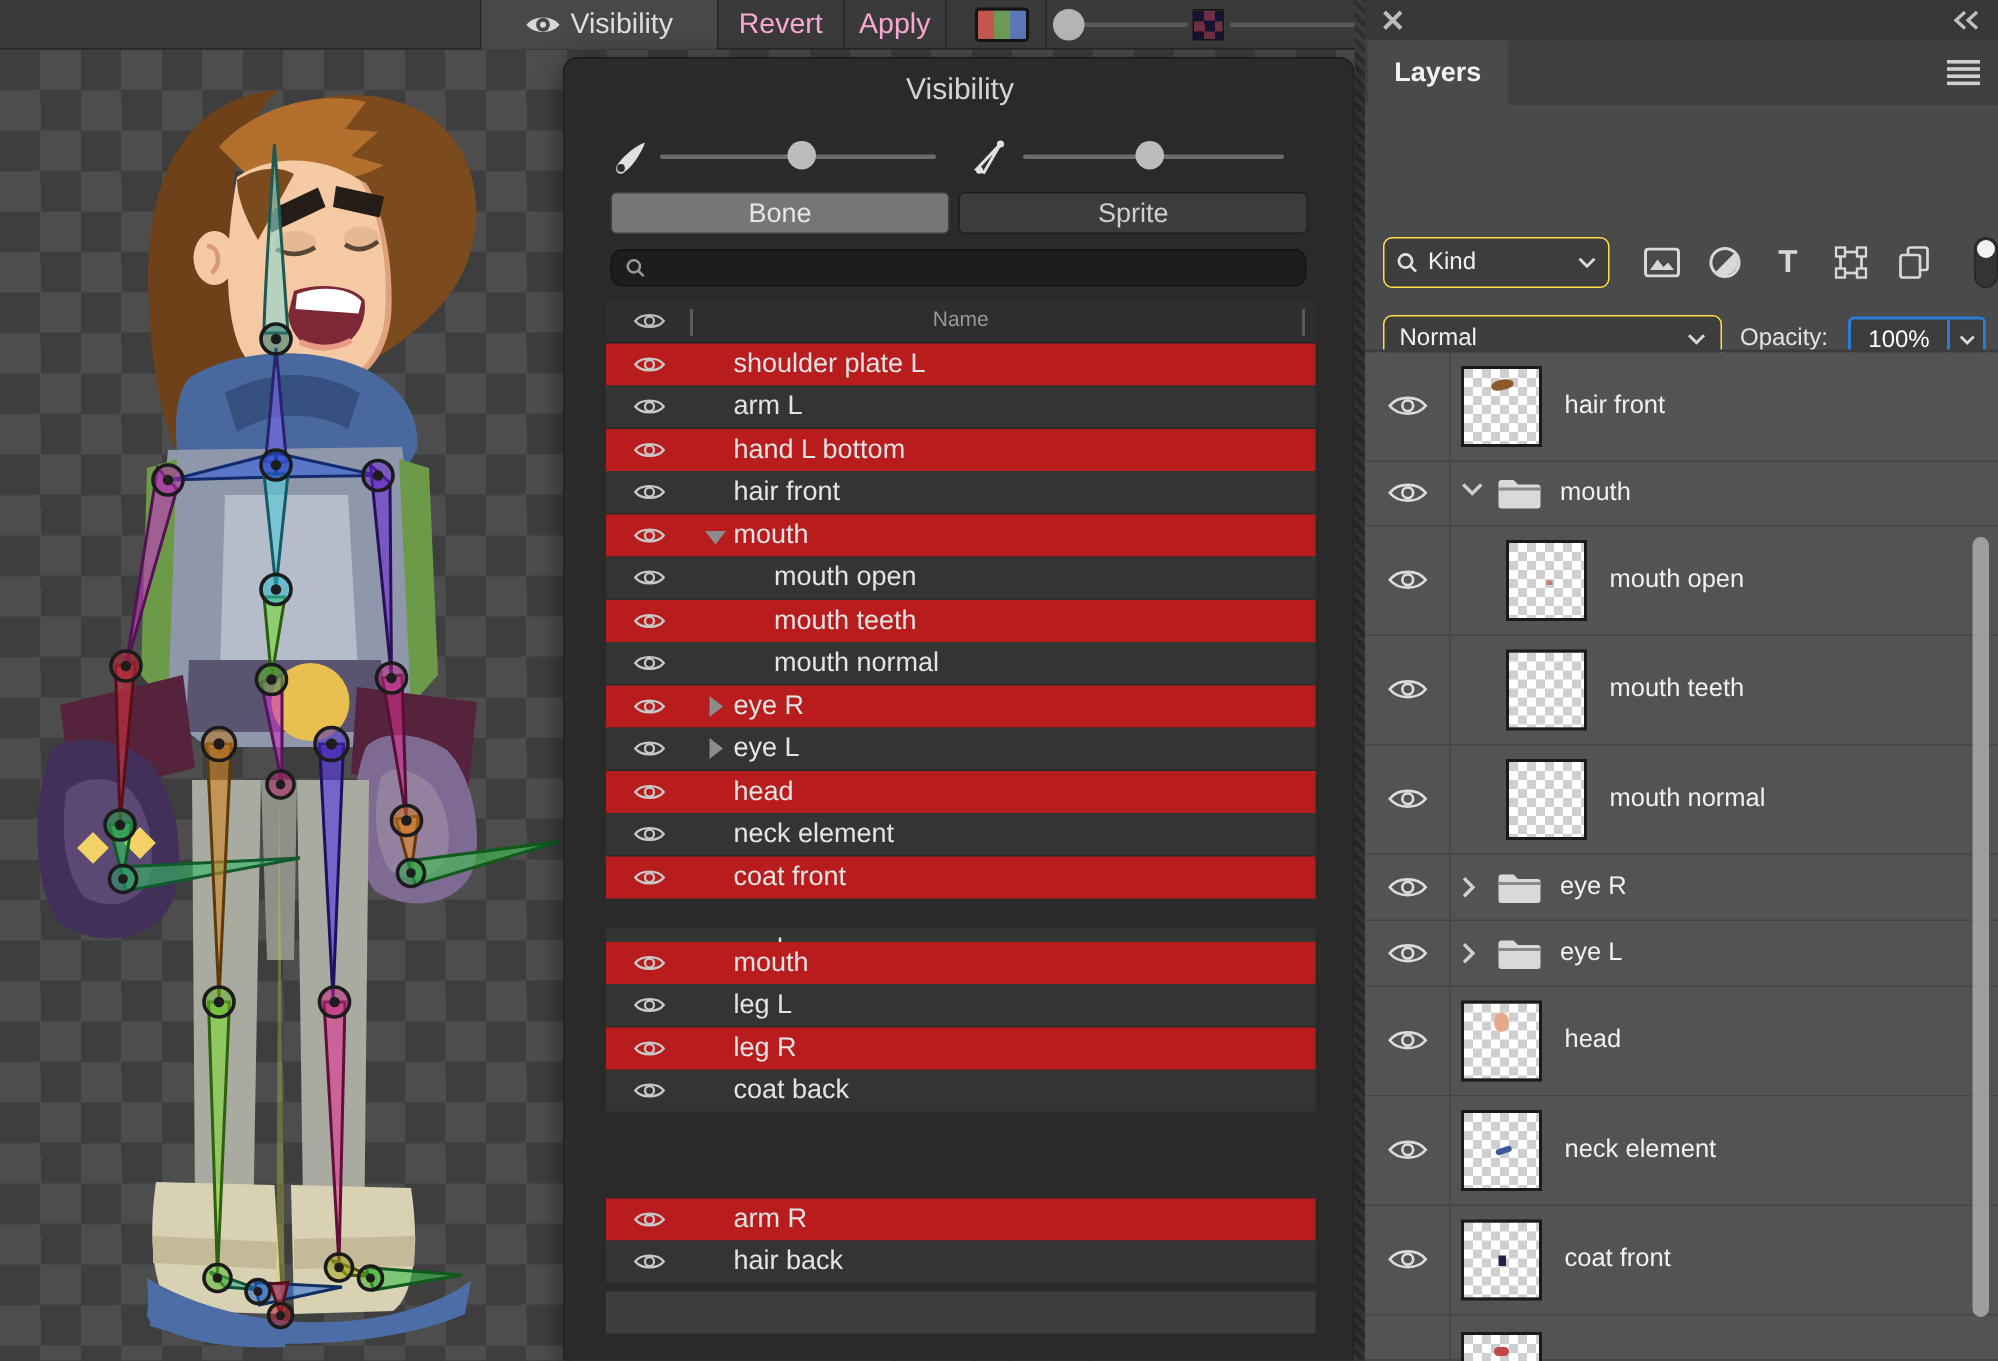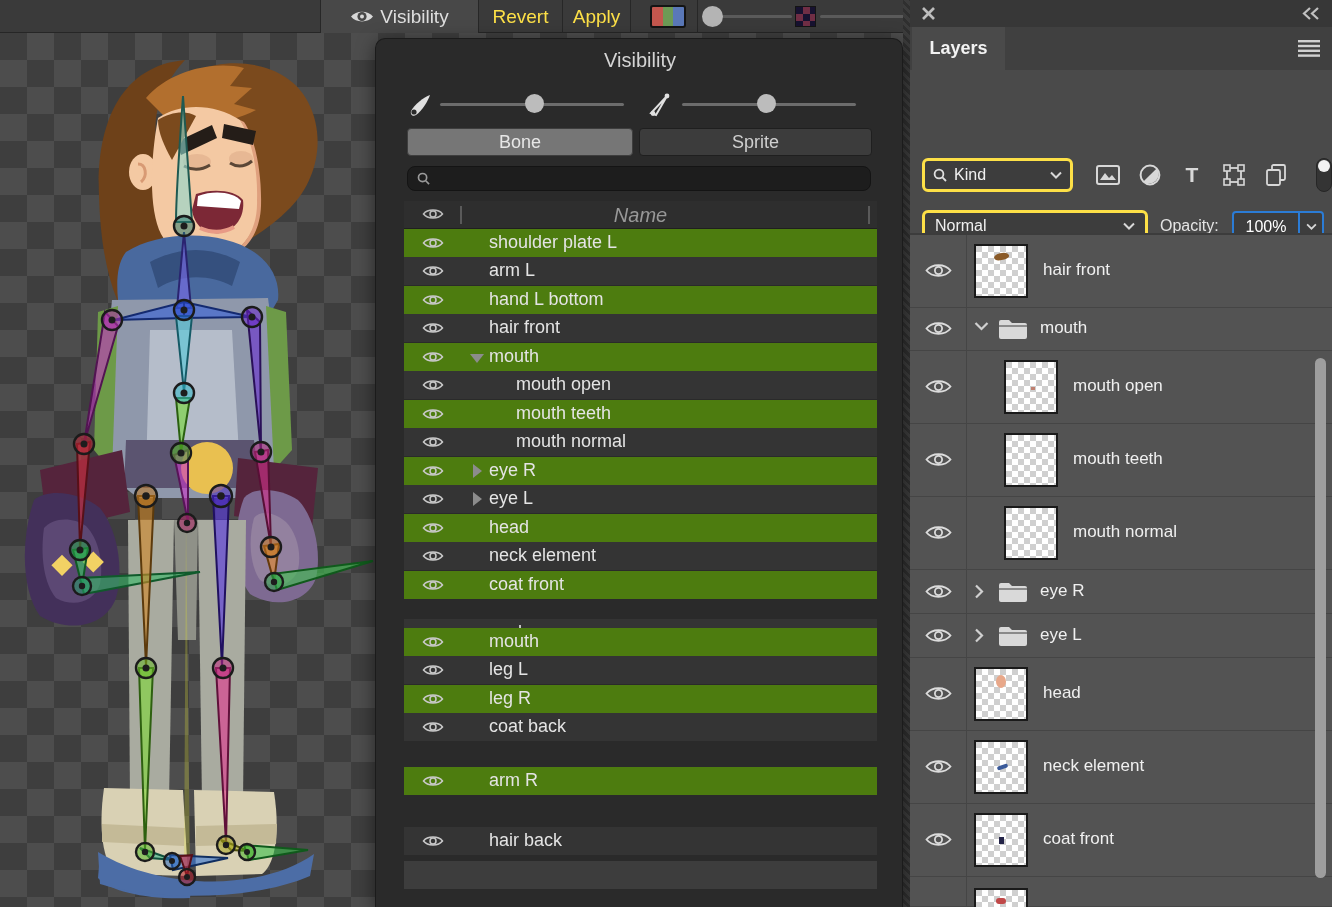--- a/index.html
+++ b/index.html
@@ -11,21 +11,21 @@
   #canvas { left:0; top:33px; width:910px; height:874px;
     background:repeating-conic-gradient(#4d4d4d 0 25%, #3e3e3e 0 50%);
     background-size:54px 54px; }
   #char-svg { left:0; top:33px; }
 
   
   #toolbar { left:0; top:0; width:910px; height:33px; background:#3a3a3a;
     border-bottom:1px solid #262626; }
   .tb-sep { position:absolute; top:0; width:1px; height:33px; background:#272727; }
   .tb-btn { position:absolute; top:0; height:33px; display:flex; align-items:center;
-    justify-content:center; gap:6px; font-size:19px; color:#fde047; cursor:pointer; }
+    justify-content:center; gap:6px; font-size:19px; color:#f9a8d4; cursor:pointer; }
   .tb-btn.active { background:#484848; color:#dedede; }
   #tb-swatch { position:absolute; left:650px; top:5px; width:36px; height:23px;
     border:2px solid #141414; border-radius:3px;
     background:linear-gradient(90deg,#c4574e 0 34%,#6d9a55 34% 67%,#5a78b8 67%); }
   .tb-track { position:absolute; top:15px; height:3px; background:#5a5a5a; border-radius:2px; }
   #tb-knob { position:absolute; left:702px; top:6px; width:21px; height:21px;
     border-radius:50%; background:#b4b4b4; }
   #tb-pattern { position:absolute; left:795px; top:6px; width:21px; height:21px;
     border:1px solid #141414;
     background:repeating-conic-gradient(#63415a 0 25%,#41406e 0 50%),
@@ -50,42 +50,42 @@
   #vtab-bone { left:31px; width:226px; background:#767676; border:1px solid #3e3e3e; color:#e6e6e6; }
   #vtab-sprite { left:263px; width:233px; background:#3c3c3c; border:1px solid #1f1f1f; color:#cfcfcf; }
   #vsearch { left:31px; top:127px; width:464px; height:25px; background:#1d1d1d;
     border:1px solid #141414; border-radius:8px; display:flex; align-items:center;
     padding-left:9px; }
   #vsearch input { background:transparent; border:none; outline:none; color:#ddd;
     font-size:14px; width:420px; margin-left:6px; font-family:"Liberation Sans",sans-serif; }
   #vlist-header { left:28px; top:162px; width:473px; height:28px; background:#2e2e2e;
     border-bottom:1px solid #1f1f1f; }
   #vlist-header .hname { position:absolute; left:0; top:3px; width:473px; text-align:center;
-    color:#989898; font-size:20px;font-style:italic; }
+    color:#989898; font-size:14px; }
   .hdiv { position:absolute; top:5px; width:2px; height:18px; background:#5a5a5a; }
   .vrow { position:absolute; left:28px; width:473px; height:28px; cursor:default; }
-  .vrow.even { background:#4d7c0f;text-decoration:underline; } .vrow.odd { background:#343434; }
+  .vrow.even { background:#b91c1c;text-decoration:underline; } .vrow.odd { background:#343434; }
   .veye { position:absolute; left:18px; top:7px; width:22px; height:14px; cursor:pointer; }
   .vlabel { position:absolute; top:3px; font-size:18px; color:#e4e4e4; white-space:nowrap; }
   .lvl1 { left:85px; } .lvl2 { left:112px; }
   .tri { position:absolute; width:0; height:0; cursor:pointer; }
   .tri.open { left:66px; top:11px; border-left:7px solid transparent;
     border-right:7px solid transparent; border-top:9px solid #8c8c8c; }
   .tri.closed { left:69px; top:7px; border-top:7px solid transparent;
     border-bottom:7px solid transparent; border-left:9px solid #8c8c8c; }
   #vlist-footer { left:28px; width:473px; height:28px; background:#3d3d3d; }
 
   
   #layers { left:910px; top:0; width:422px; height:907px; background:#4a4a4a; }
   #lp-topbar { left:0; top:0; width:422px; height:27px; background:#373737; }
   #lp-tabstrip { left:0; top:27px; width:422px; height:43px; background:#404040; }
   #lp-tab { position:absolute; left:2px; top:0; width:93px; height:43px; background:#4a4a4a;
     color:#f2f2f2; font-size:18px; font-weight:bold; text-align:center; line-height:43px; }
   #lp-chrome { left:0; top:70px; width:422px; height:165px; background:#4a4a4a; }
-  .ctrl-box { position:absolute; background:#3d3d3d; border:3px solid #fde047; border-radius:6px;
+  .ctrl-box { position:absolute; background:#3d3d3d; border:1px solid #fde047; border-radius:6px;
     display:flex; align-items:center; color:#f0f0f0; font-size:16px;justify-content:flex-end; }
   #kind-box { left:12px; top:88px; width:151px; height:34px; padding:0 8px; gap:7px; }
   #blend-box { left:12px; top:140px; width:226px; height:32px; padding:0 10px; }
   .lbl { position:absolute; font-size:16px; color:#e4e4e4; }
   #opacity-box { left:322px; top:141px; width:92px; height:31px; background:#3d3d3d;
     border:2px solid #2b7cd6; border-radius:4px; display:flex; }
   #opacity-box .val { width:64px; text-align:center; line-height:27px; color:#fff; font-size:16px; }
   #opacity-box .chev { width:24px; border-left:2px solid #2b7cd6; display:flex;
     align-items:center; justify-content:center; }
   #fill-box { left:333px; top:189px; width:81px; height:30px; }
@@ -458,21 +458,21 @@
         </svg></span>
       <span class="vlabel lvl1">coat back</span>
     </div>
   <div class="vrow even" style="top:646px">
       <span class="veye"><svg width="22" height="14" viewBox="0 0 22 14">
           <path d="M1.5,7 C5.5,1.8 16.5,1.8 20.5,7 C16.5,12.2 5.5,12.2 1.5,7 Z" fill="none" stroke="#c9c9c9" stroke-width="1.5"></path>
           <circle cx="11" cy="7" r="3" fill="none" stroke="#c9c9c9" stroke-width="1.5"></circle>
         </svg></span>
       <span class="vlabel lvl1">leg R</span>
     </div>
-  <div class="vrow even" style="top:728px">
+  <div class="vrow even" style="top:760px">
       <span class="veye"><svg width="22" height="14" viewBox="0 0 22 14">
           <path d="M1.5,7 C5.5,1.8 16.5,1.8 20.5,7 C16.5,12.2 5.5,12.2 1.5,7 Z" fill="none" stroke="#c9c9c9" stroke-width="1.5"></path>
           <circle cx="11" cy="7" r="3" fill="none" stroke="#c9c9c9" stroke-width="1.5"></circle>
         </svg></span>
       <span class="vlabel lvl1">arm R</span>
     </div>
   <div class="vrow odd" style="top:788px">
       <span class="veye"><svg width="22" height="14" viewBox="0 0 22 14">
           <path d="M1.5,7 C5.5,1.8 16.5,1.8 20.5,7 C16.5,12.2 5.5,12.2 1.5,7 Z" fill="none" stroke="#c9c9c9" stroke-width="1.5"></path>
           <circle cx="11" cy="7" r="3" fill="none" stroke="#c9c9c9" stroke-width="1.5"></circle>

